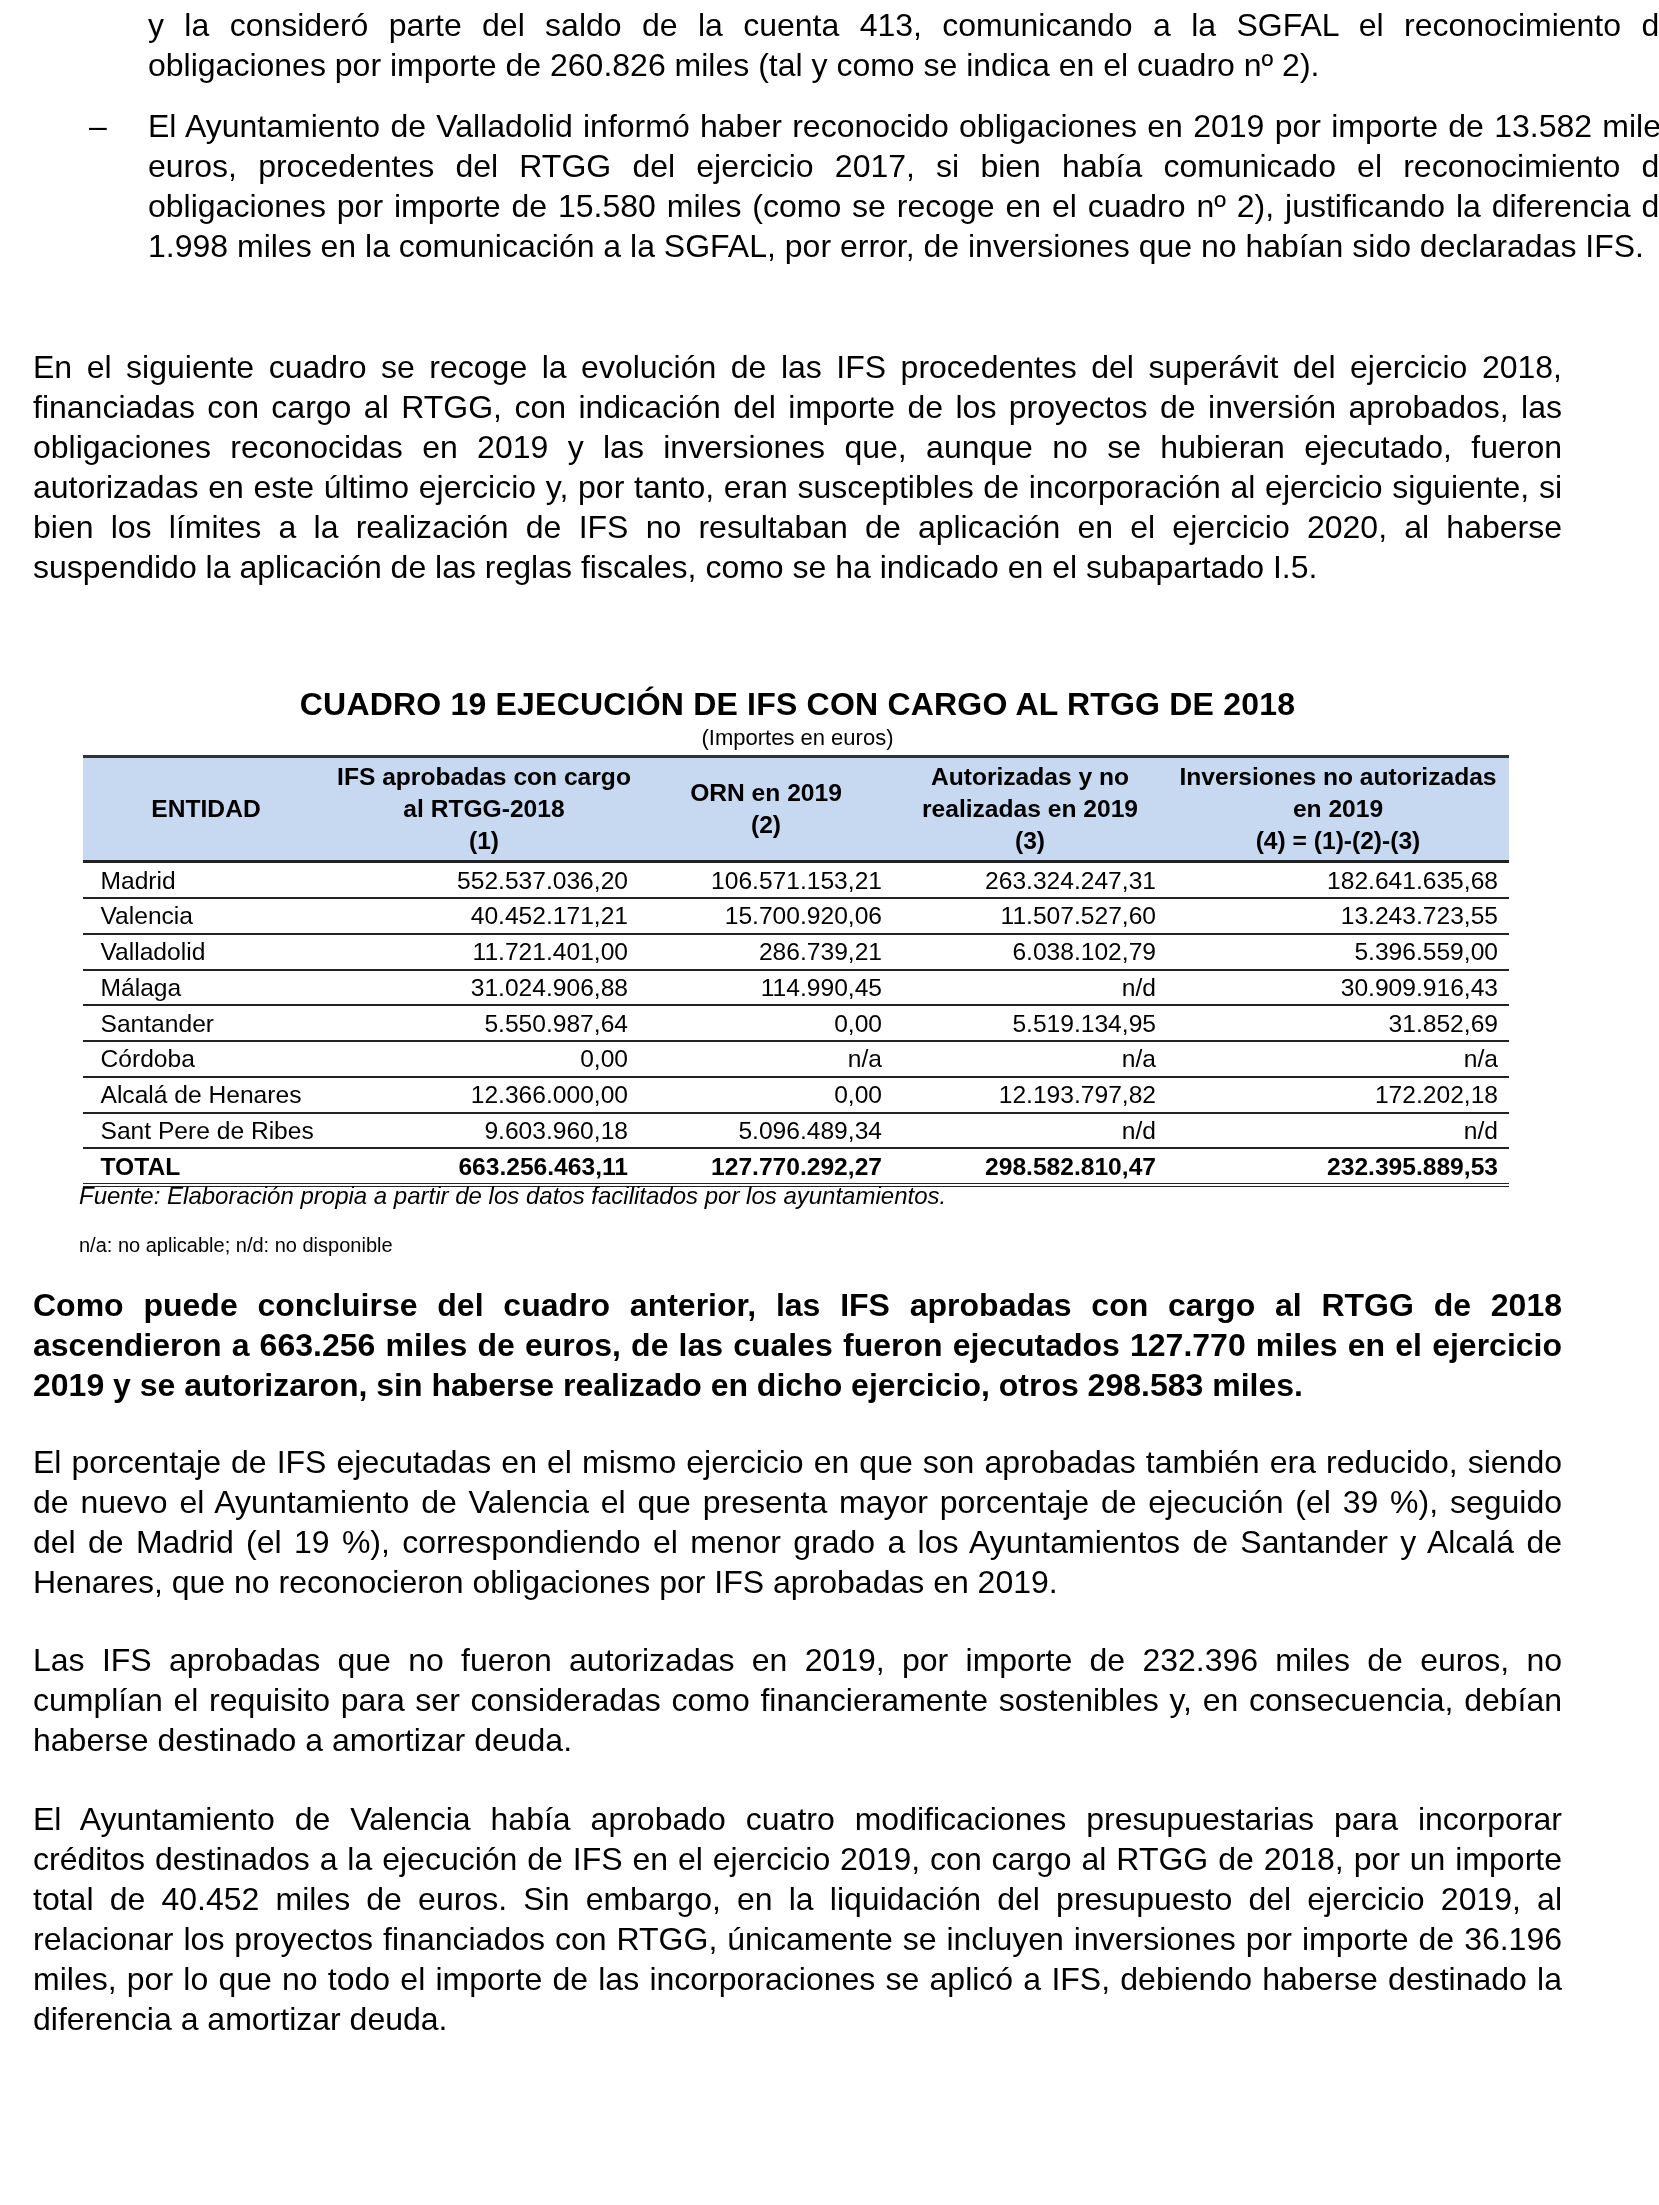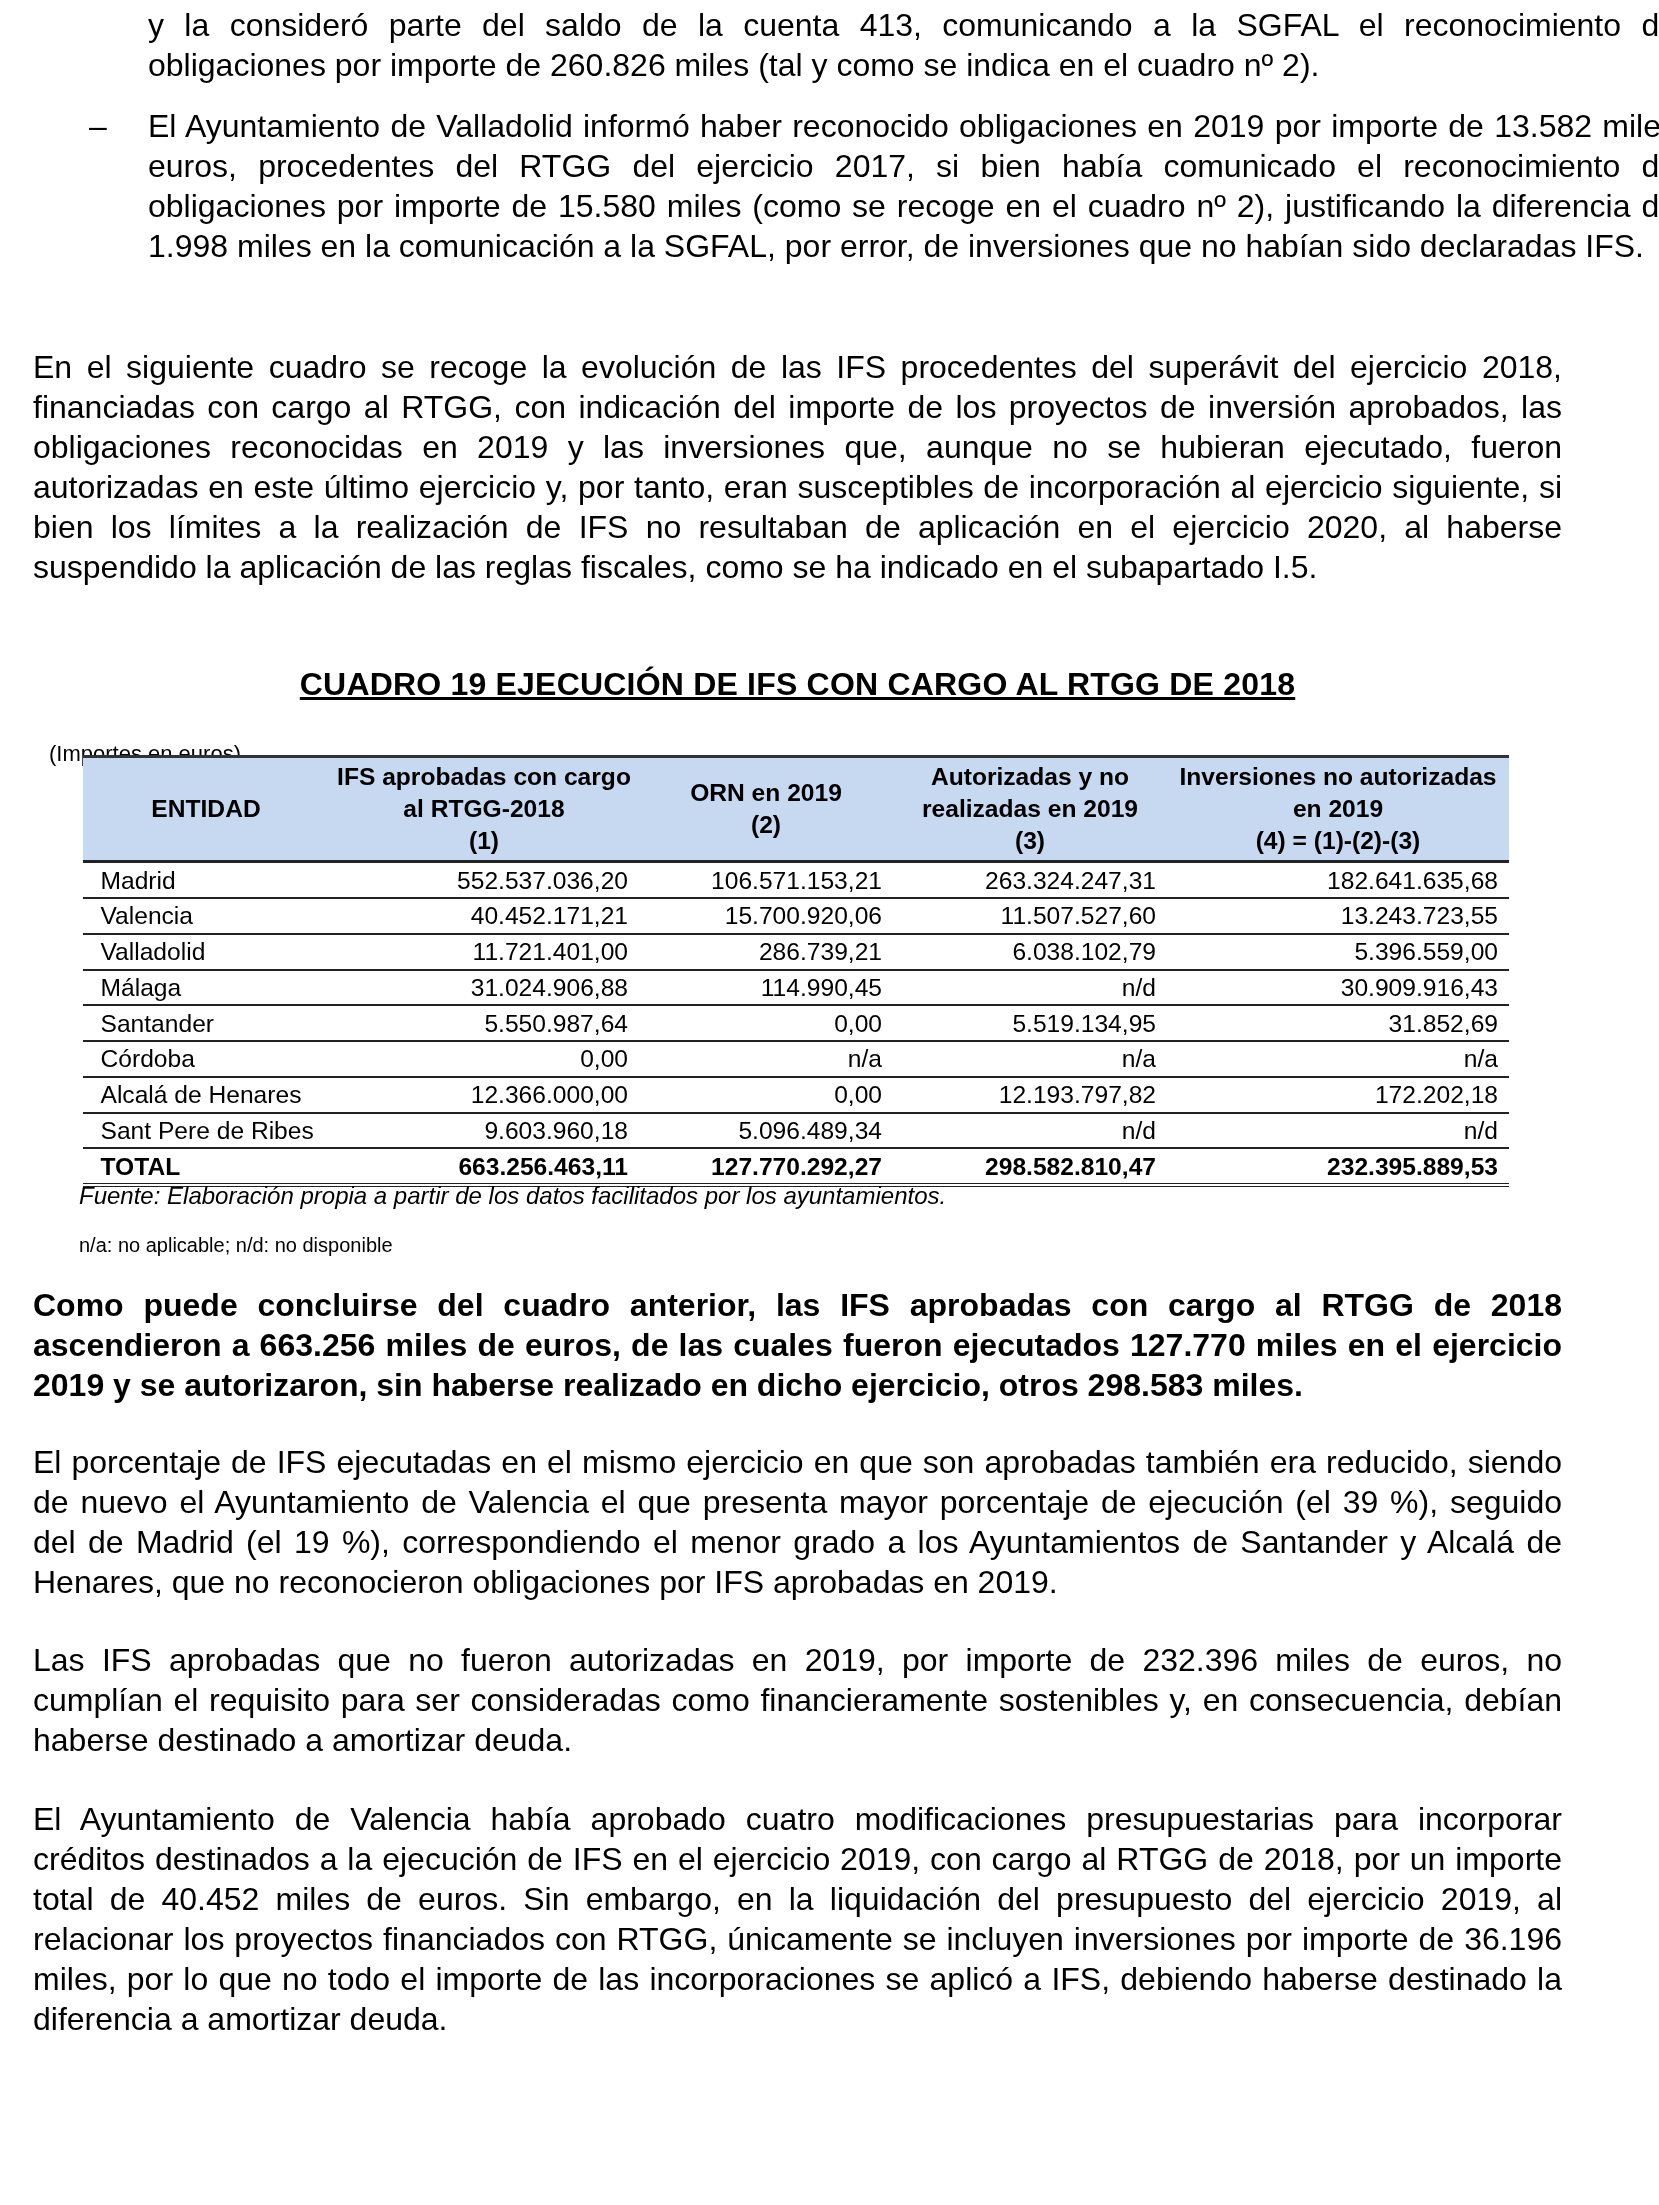--- a/index.html
+++ b/index.html
@@ -14,21 +14,21 @@
     font-size: 32px; line-height: 40px; text-align: justify;
     margin: 0;
   }
   .bullet-block { position: relative; padding-left: 115px; }
   .bullet-block .dash { position: absolute; left: 56px; top: 0; }
   .cont { padding-left: 115px; }
   .title {
     font-size: 32px; font-weight: bold; text-align: center;
     margin: 0; letter-spacing: 0.2px;
   }
-  .units { font-size: 22px; margin: 16px; }
+  .units { font-size: 22px; text-align: center; margin: 0; }
   table.t {
     border-collapse: collapse; position: absolute; left: 83px;
     width: 1426px; font-size: 24.6px; line-height: 29px;
   }
   table.t thead th {
     background: #c6d9f1; font-weight: bold; text-align: center;
     vertical-align: middle; padding: 1.6px 4.8px;
     border-top: 3.2px solid #333; border-bottom: 3.2px solid #222;
     line-height: 32px;
   }
@@ -49,21 +49,21 @@
 
   <p class="p cont abs" style="top:4.8px;">y la consideró parte del saldo de la cuenta 413, comunicando a la SGFAL el reconocimiento de obligaciones por importe de 260.826 miles (tal y como se indica en el cuadro nº 2).</p>
 
   <div class="bullet-block abs" style="top:106px;">
     <span class="dash p">–</span>
     <p class="p">El Ayuntamiento de Valladolid informó haber reconocido obligaciones en 2019 por importe de 13.582 miles euros, procedentes del RTGG del ejercicio 2017, si bien había comunicado el reconocimiento de obligaciones por importe de 15.580 miles (como se recoge en el cuadro nº 2), justificando la diferencia de 1.998 miles en la comunicación a la SGFAL, por error, de inversiones que no habían sido declaradas IFS.</p>
   </div>
 
   <p class="p abs" style="top:347px;">En el siguiente cuadro se recoge la evolución de las IFS procedentes del superávit del ejercicio 2018, financiadas con cargo al RTGG, con indicación del importe de los proyectos de inversión aprobados, las obligaciones reconocidas en 2019 y las inversiones que, aunque no se hubieran ejecutado, fueron autorizadas en este último ejercicio y, por tanto, eran susceptibles de incorporación al ejercicio siguiente, si bien los límites a la realización de IFS no resultaban de aplicación en el ejercicio 2020, al haberse suspendido la aplicación de las reglas fiscales, como se ha indicado en el subapartado I.5.</p>
 
-  <p class="title abs" style="top:666px;text-decoration:underline;">CUADRO 19   EJECUCIÓN DE IFS CON CARGO AL RTGG DE 2018</p>
+  <p class="title abs" style="top:686px;">CUADRO 19   EJECUCIÓN DE IFS CON CARGO AL RTGG DE 2018</p>
   <p class="units abs" style="top:725px;">(Importes en euros)</p>
 
   <table class="t" style="top:755px; left:50px;">
     <colgroup>
       <col style="width:246px">
         <col style="width:310px">
         <col style="width:254px">
         <col style="width:274px">
         <col style="width:342px">
     </colgroup>

